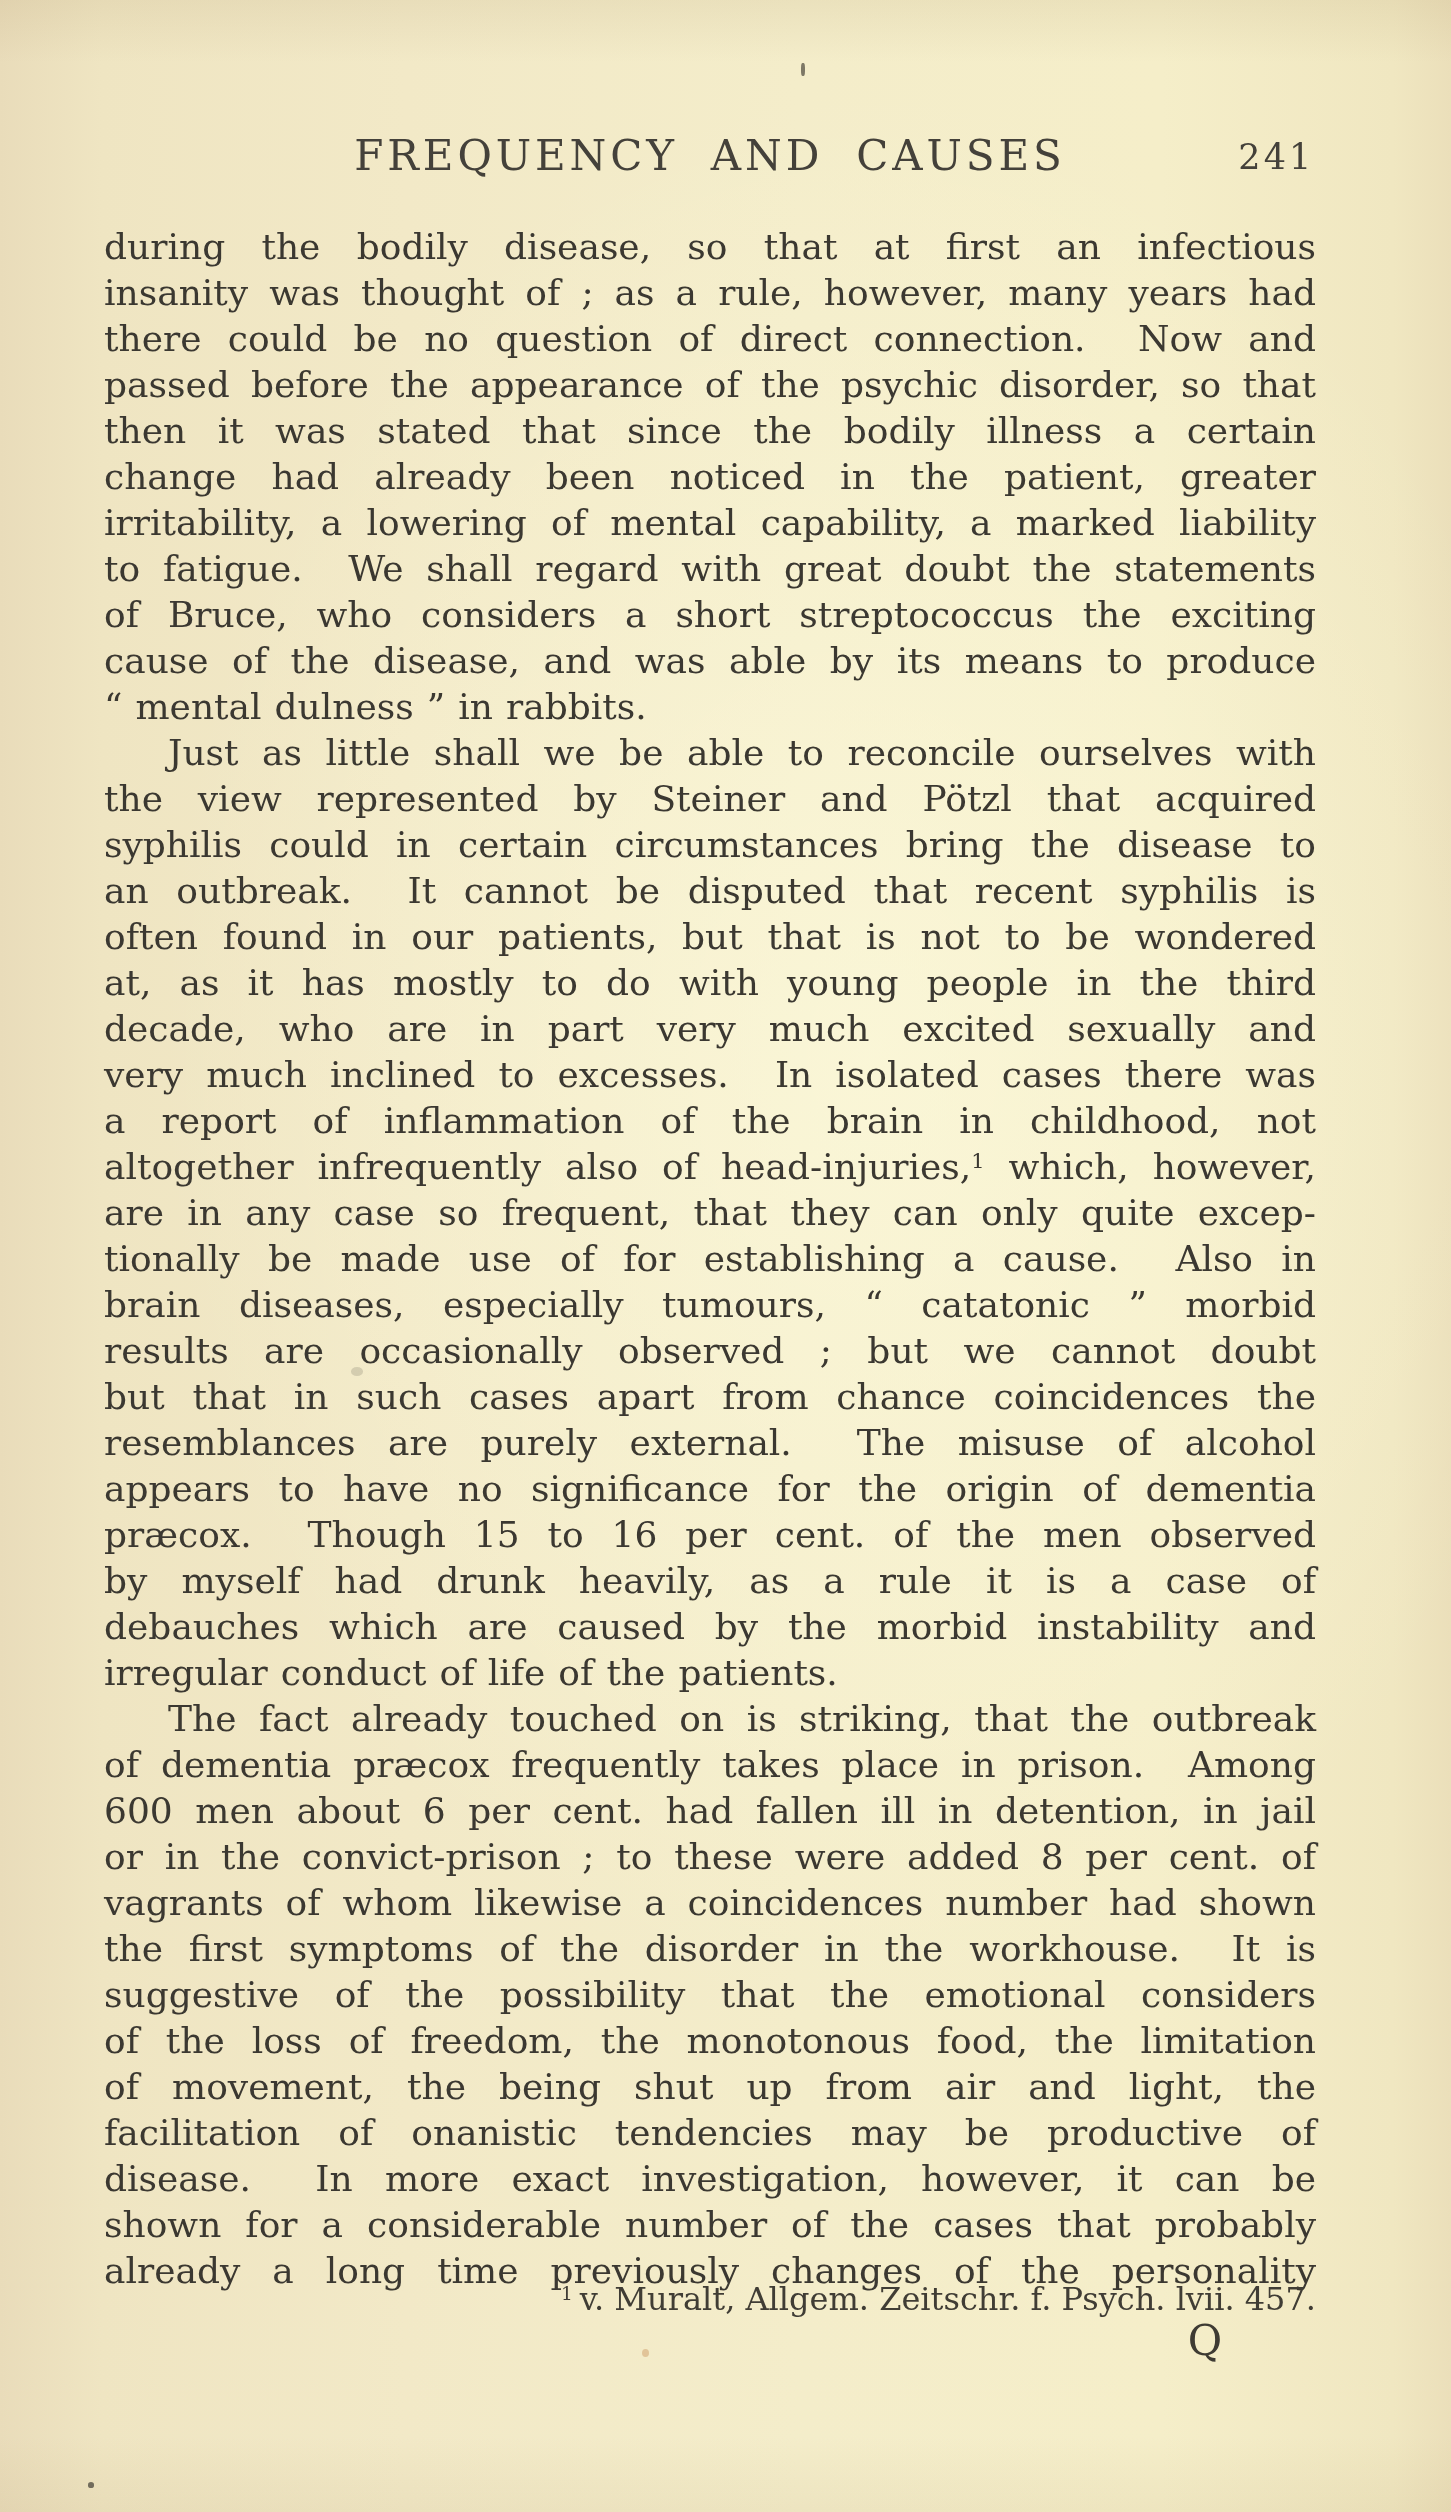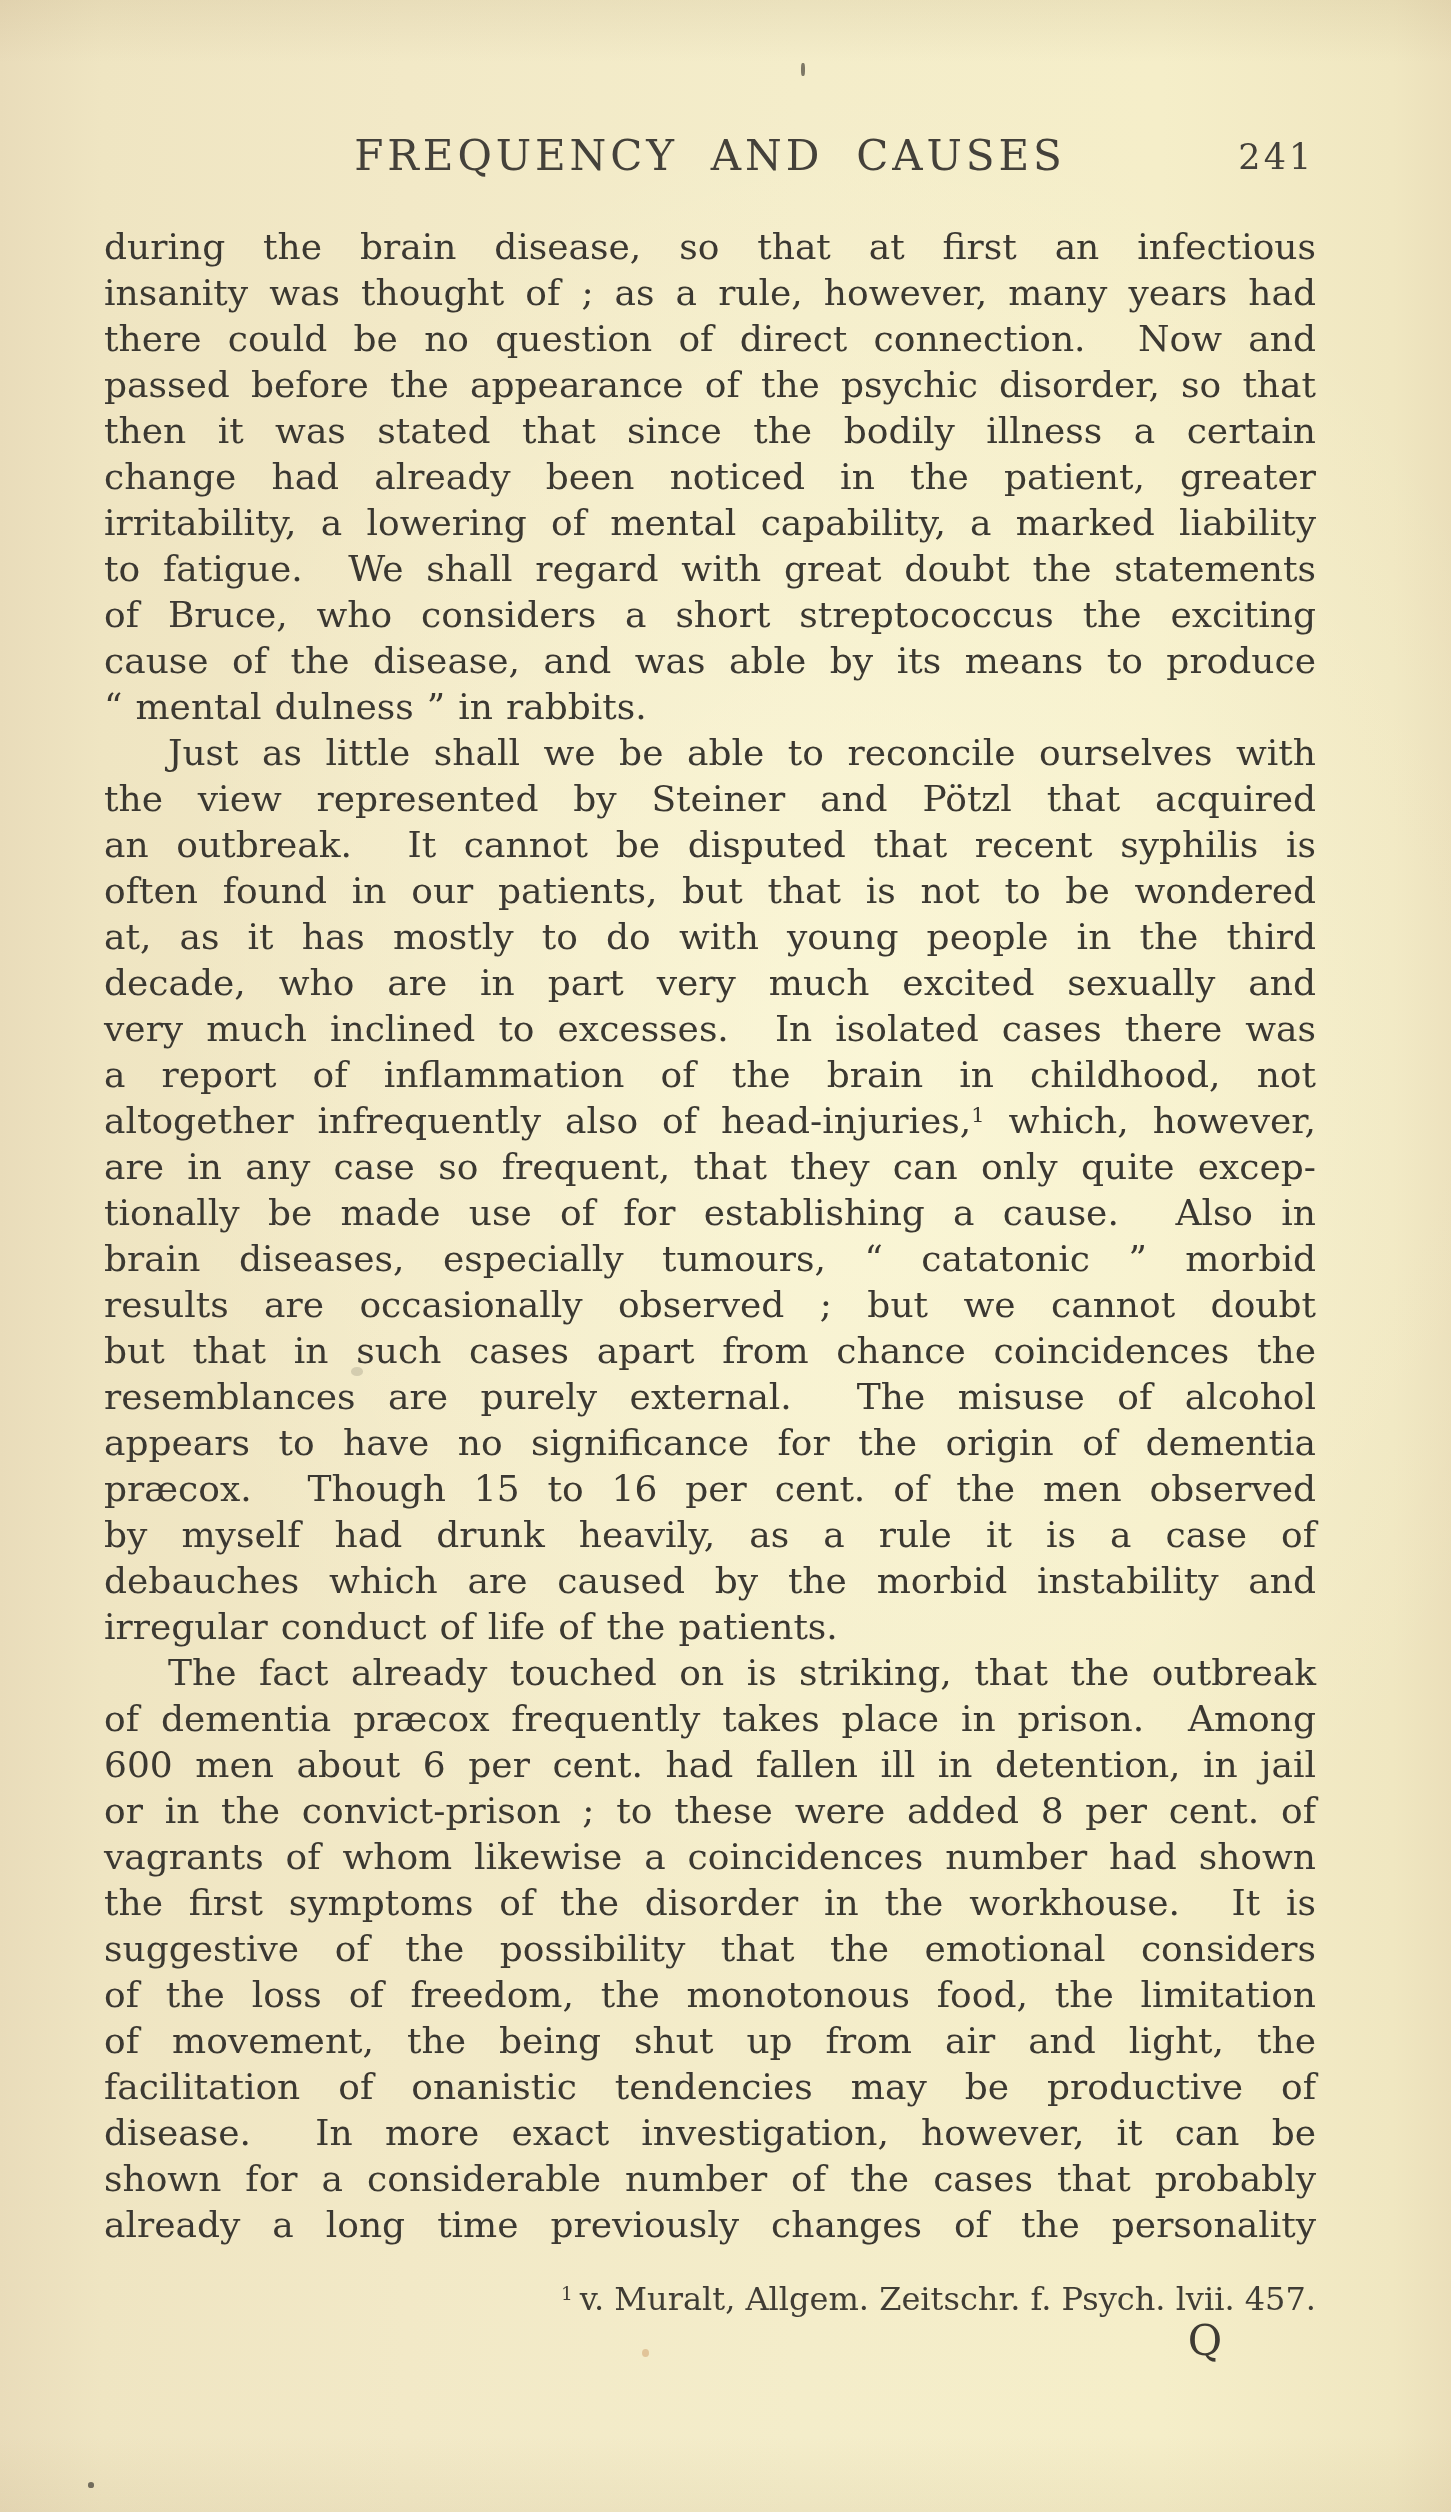--- a/index.html
+++ b/index.html
@@ -110,33 +110,34 @@
 <body>
 
 <div class="page">
 
   <header class="running-head">
     <div class="title">FREQUENCY AND CAUSES</div>
     <div class="folio">241</div>
   </header>
 
   <main class="body-text">
-      <div class="line"><span>during the brain disease, so that at first an infectious</span></div>
+      <div class="line"><span>during the bodily disease, so that at first an infectious</span></div>
       <div class="line"><span>insanity was thought of ; as a rule, however, many years had</span></div>
       <div class="line"><span>there could be no question of direct connection.&nbsp; Now and</span></div>
       <div class="line"><span>passed before the appearance of the psychic disorder, so that</span></div>
       <div class="line"><span>then it was stated that since the bodily illness a certain</span></div>
       <div class="line"><span>change had already been noticed in the patient, greater</span></div>
       <div class="line"><span>irritability, a lowering of mental capability, a marked liability</span></div>
       <div class="line"><span>to fatigue.&nbsp; We shall regard with great doubt the statements</span></div>
       <div class="line"><span>of Bruce, who considers a short streptococcus the exciting</span></div>
       <div class="line"><span>cause of the disease, and was able by its means to produce</span></div>
       <div class="line last"><span>“ mental dulness ” in rabbits.</span></div>
       <div class="line indent"><span>Just as little shall we be able to reconcile ourselves with</span></div>
       <div class="line"><span>the view represented by Steiner and Pötzl that </span><span class="it">acquired</span></div>
+      <div class="line"><span class="it">syphilis</span><span> could in certain circumstances bring the disease to</span></div>
       <div class="line"><span>an outbreak.&nbsp; It cannot be disputed that recent syphilis is</span></div>
       <div class="line"><span>often found in our patients, but that is not to be wondered</span></div>
       <div class="line"><span>at, as it has mostly to do with young people in the third</span></div>
       <div class="line"><span>decade, who are in part very much excited sexually and</span></div>
       <div class="line"><span>very much inclined to excesses.&nbsp; In isolated cases there was</span></div>
       <div class="line"><span>a report of inflammation of the brain in childhood, not</span></div>
       <div class="line"><span>altogether infrequently also of </span><span class="it">head-injuries,</span><sup>1</sup><span> which, however,</span></div>
       <div class="line"><span>are in any case so frequent, that they can only quite excep-</span></div>
       <div class="line"><span>tionally be made use of for establishing a cause.&nbsp; Also in</span></div>
       <div class="line"><span>brain diseases, especially tumours, “ catatonic ” morbid</span></div>

